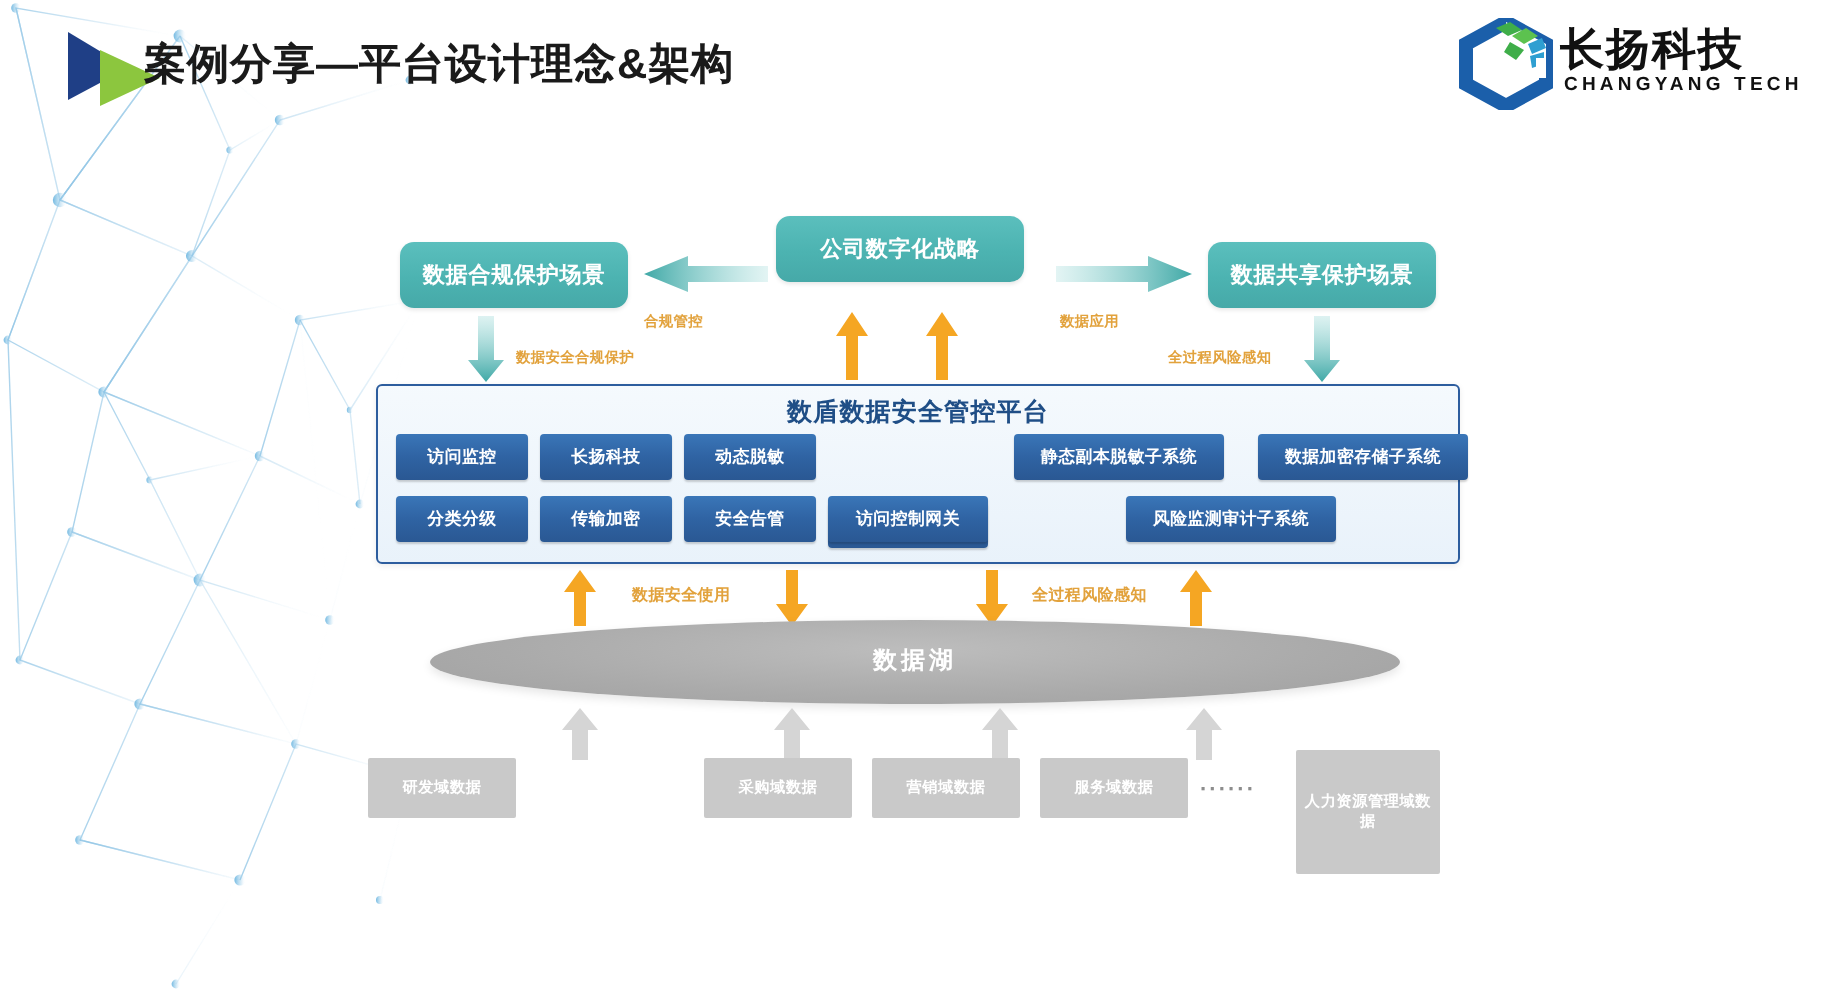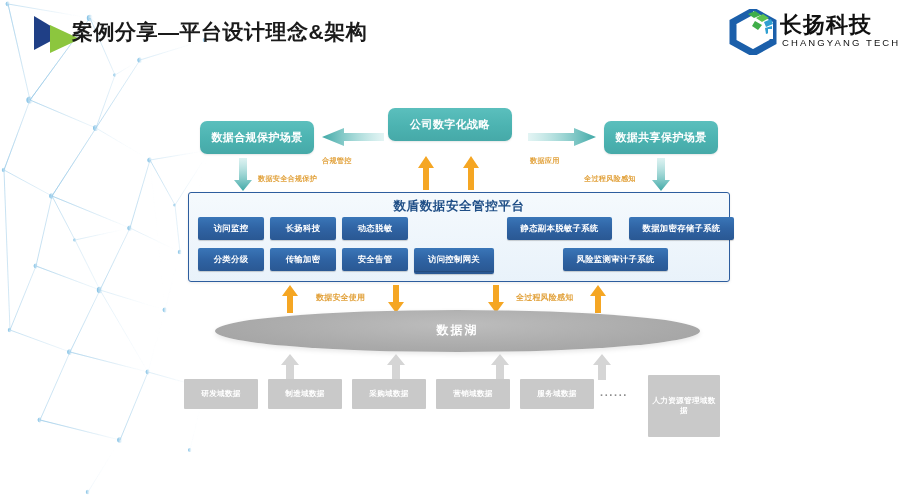--- a/index.html
+++ b/index.html
@@ -23,21 +23,21 @@
     font-size:21px;font-weight:bold;color:#1a1a1a;letter-spacing:.5px;
     white-space:nowrap;
   }
   .brand{position:absolute;right:16px;top:8px;width:172px;height:48px;}
   .brand-hex{position:absolute;left:0;top:1px;width:50px;height:46px;}
   .brand-cn{
     position:absolute;left:52px;top:2px;font-size:22px;font-weight:bold;
     color:#111;letter-spacing:1px;white-space:nowrap;
   }
   .brand-en{
-    position:absolute;left:54px;top:29px;font-size:9.5px;font-weight:normal;
+    position:absolute;left:54px;top:29px;font-size:9.5px;font-weight:bold;
     color:#111;letter-spacing:2.1px;white-space:nowrap;
   }
 
   
   .teal-box{
     position:absolute;border-radius:7px;
     background:linear-gradient(180deg,#5bbfbd 0%,#4cb3b1 55%,#46a9a8 100%);
     color:#ffffff;font-size:11px;font-weight:bold;
     display:flex;align-items:center;justify-content:center;
     text-align:center;letter-spacing:.4px;
@@ -329,21 +329,20 @@
       <path d="M10 0 L19 11 L14 11 L14 26 L6 26 L6 11 L1 11 Z" fill="#d5d5d5"></path>
     </svg>
   </div>
   <div class="arrow" style="left:592px;top:354px;">
     <svg width="20" height="26" viewBox="0 0 20 26" xmlns="http://www.w3.org/2000/svg">
       <path d="M10 0 L19 11 L14 11 L14 26 L6 26 L6 11 L1 11 Z" fill="#d5d5d5"></path>
     </svg>
   </div>
 
   <div class="dbox" style="left:184px;top:379px;width:74px;height:30px;">研发域数据</div>
-  <div class="dbox" style="left:268px;top:379px;width:74px;height:30px;">制造域数据</div>
   <div class="dbox" style="left:352px;top:379px;width:74px;height:30px;">采购域数据</div>
   <div class="dbox" style="left:436px;top:379px;width:74px;height:30px;">营销域数据</div>
   <div class="dbox" style="left:520px;top:379px;width:74px;height:30px;">服务域数据</div>
 
   <div class="dots" style="left:600px;top:389px;">······</div>
 
   <div class="dbox" style="left:648px;top:375px;width:64px;height:38px;padding:12px 4px;">人力资源管理域数据</div>
 
 </div>
 

